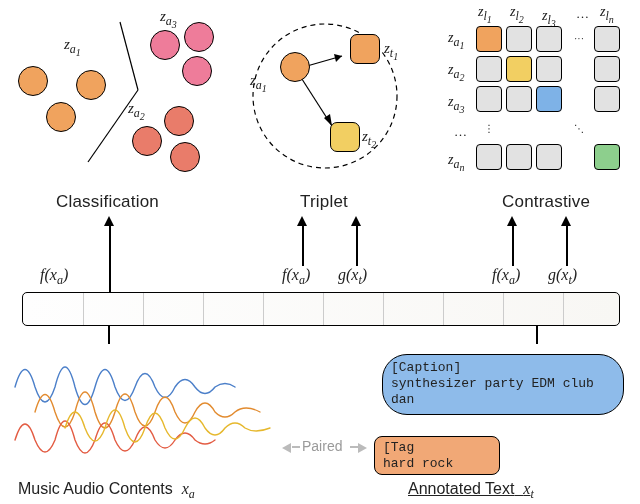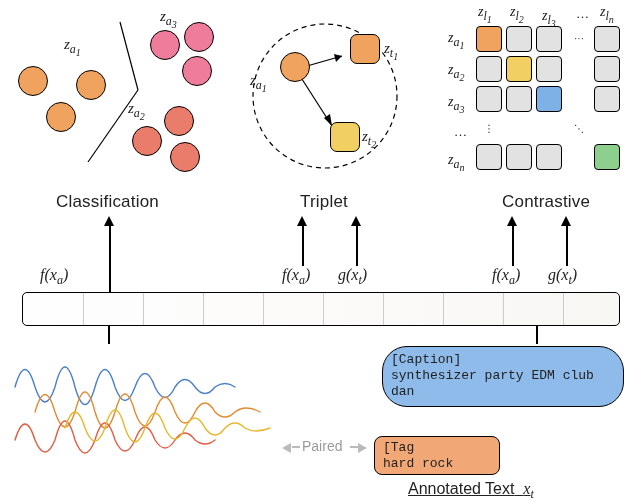--- a/index.html
+++ b/index.html
@@ -296,26 +296,30 @@
     <path d="M55 86 Q65 54 75 86 Q85 112 95 86 Q105 50 115 86 Q125 114 135 86 Q145 56 155 86 Q165 108 175 86 Q185 66 195 86 Q205 100 215 86 Q225 76 235 86 Q245 92 260 86"></path>
   </g>
 </svg>
 
 <div class="abs paired-arrow-head-l" style="left:282px; top:443px;"></div>
 <div class="abs" style="left:292px; top:446px; width:8px; height:2px; background:#bbb;"></div>
 <div class="abs paired-lbl" style="left:302px; top:438px;">Paired</div>
 <div class="abs" style="left:350px; top:446px; width:8px; height:2px; background:#bbb;"></div>
 <div class="abs paired-arrow-head-r" style="left:358px; top:443px;"></div>
 
-<div class="anno-box box-blue" style="left:382px; top:346px; width:224px;border-radius:25px;"><span>[Caption]</span>
+<div class="anno-box box-blue" style="left:382px; top:354px; width:224px;border-radius:25px;"><span>[Caption]</span>
 <span>synthesizer party EDM club
 dan</span></div>
 
 <div class="anno-box box-orange" style="left:374px; top:436px; width:108px; height:28px; padding-top:3px;"><span>[Tag</span>
 <span>hard rock</span></div>
 
 
+<div class="abs caption" style="left:18px;">
+  <span>Music Audio Contents</span>
+  &nbsp;<i>x<span class="sub">a</span></i>
+</div>
 <div class="abs caption" style="left:408px;text-decoration:underline;">
   <span>Annotated Text</span>
   &nbsp;<i>x<span class="sub">t</span></i>
 </div>
 
 </div>
 
 </body></html>

